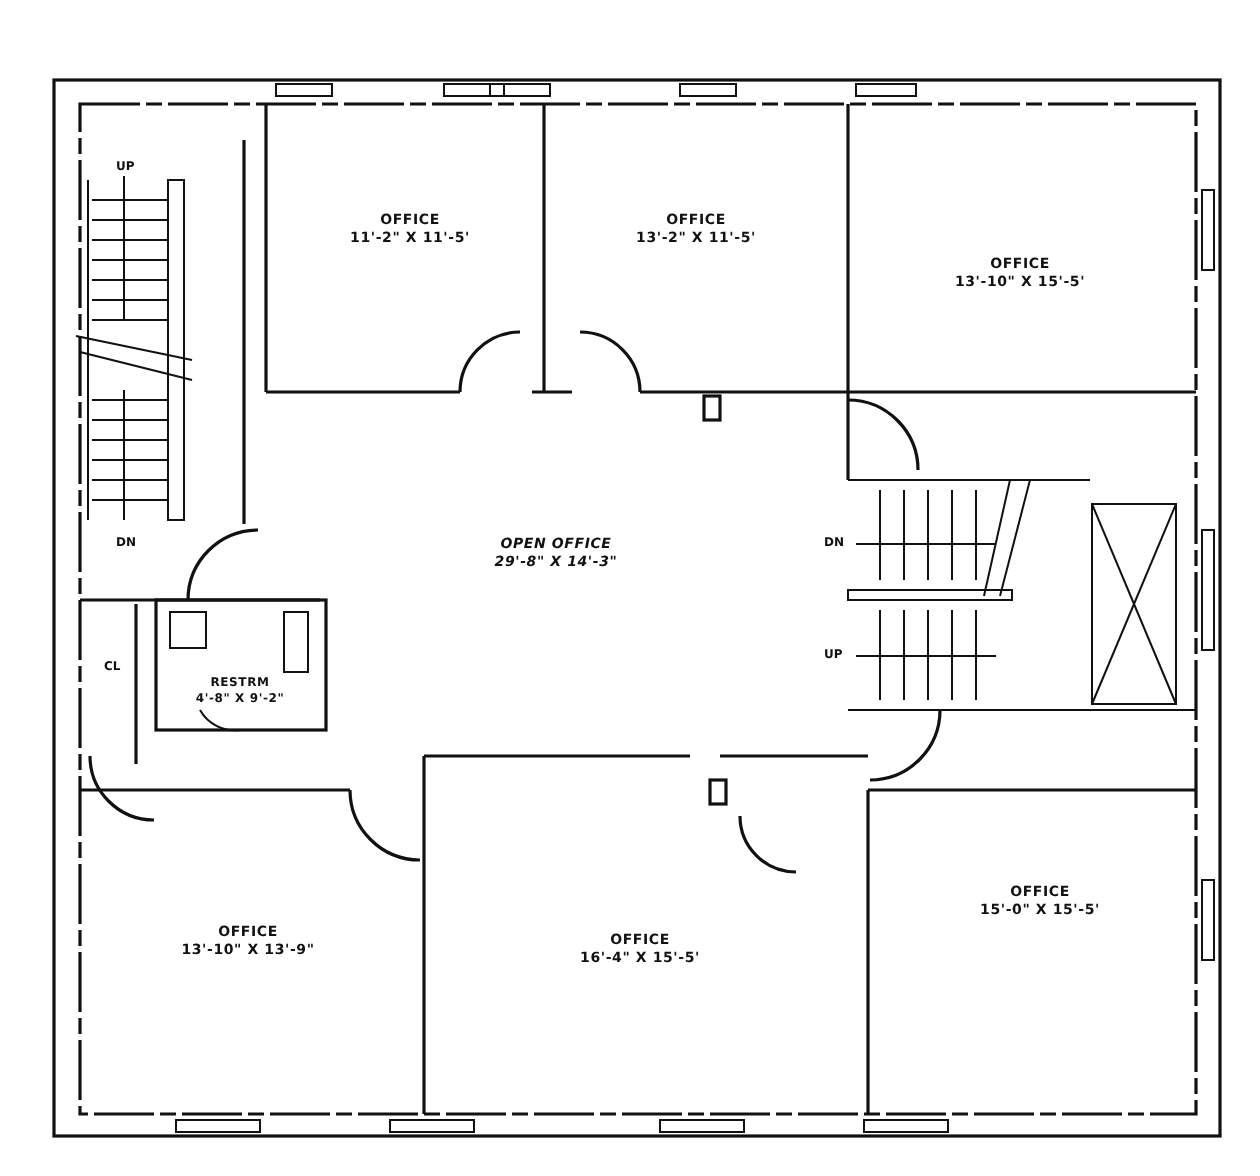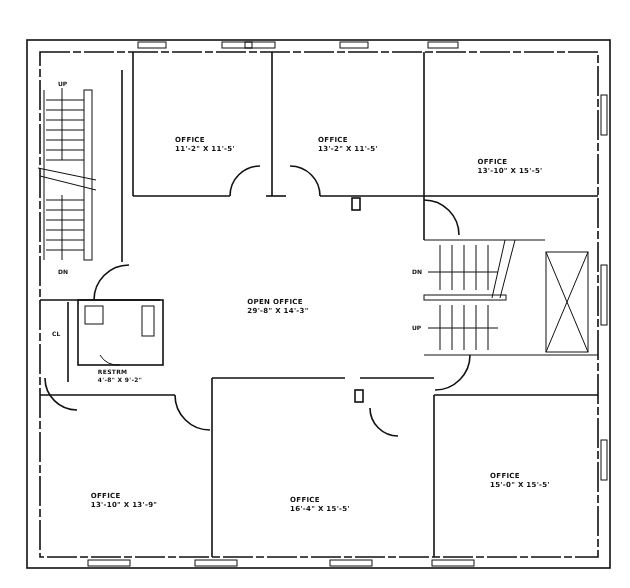--- a/index.html
+++ b/index.html
@@ -1,18 +1,18 @@
 <!DOCTYPE html>
 <html><head>
 <meta charset="utf-8">
 <style>
   html,body{margin:0;padding:0;background:#fff;}
   body{width:630px;height:588px;position:relative;overflow:hidden;font-family:"DejaVu Sans",sans-serif;}
   svg{position:absolute;left:0;top:0;}
-  .lbl{position:absolute;text-align:left;font-size:7px;font-weight:bold;color:#111;letter-spacing:0.3px;line-height:9px;transform:translateX(-50%);white-space:nowrap;margin-top:30px;}
+  .lbl{position:absolute;text-align:center;font-size:7px;font-weight:bold;color:#111;letter-spacing:0.3px;line-height:9px;transform:translateX(-50%);white-space:nowrap;}
   .small{position:absolute;font-size:6px;font-weight:bold;color:#111;}
 </style>
 </head>
 <body>
 
 <svg width="630" height="588" viewBox="0 0 630 588">
   <g stroke="#111" fill="none" stroke-width="1.6">
 
     <rect x="27" y="40" width="583" height="528"></rect>
     <rect x="40" y="52" width="558" height="505" stroke-dasharray="30 3 8 3"></rect>
@@ -122,21 +122,21 @@
   <div>11'-2" X 11'-5'</div>
 </div>
 <div class="lbl" style="left:348px;top:106px;">
   <div>OFFICE</div>
   <div>13'-2" X 11'-5'</div>
 </div>
 <div class="lbl" style="left:510px;top:128px;">
   <div>OFFICE</div>
   <div>13'-10" X 15'-5'</div>
 </div>
-<div class="lbl" style="left:278px;top:268px;">
+<div class="lbl" style="left:278px;top:268px;font-style:italic;">
   <div>OPEN OFFICE</div>
   <div>29'-8" X 14'-3"</div>
 </div>
 <div class="lbl" style="left:120px;top:338px;font-size:6px;line-height:8px;">
   <div>RESTRM</div>
   <div>4'-8" X 9'-2"</div>
 </div>
 <div class="lbl" style="left:124px;top:462px;">
   <div>OFFICE</div>
   <div>13'-10" X 13'-9"</div>

